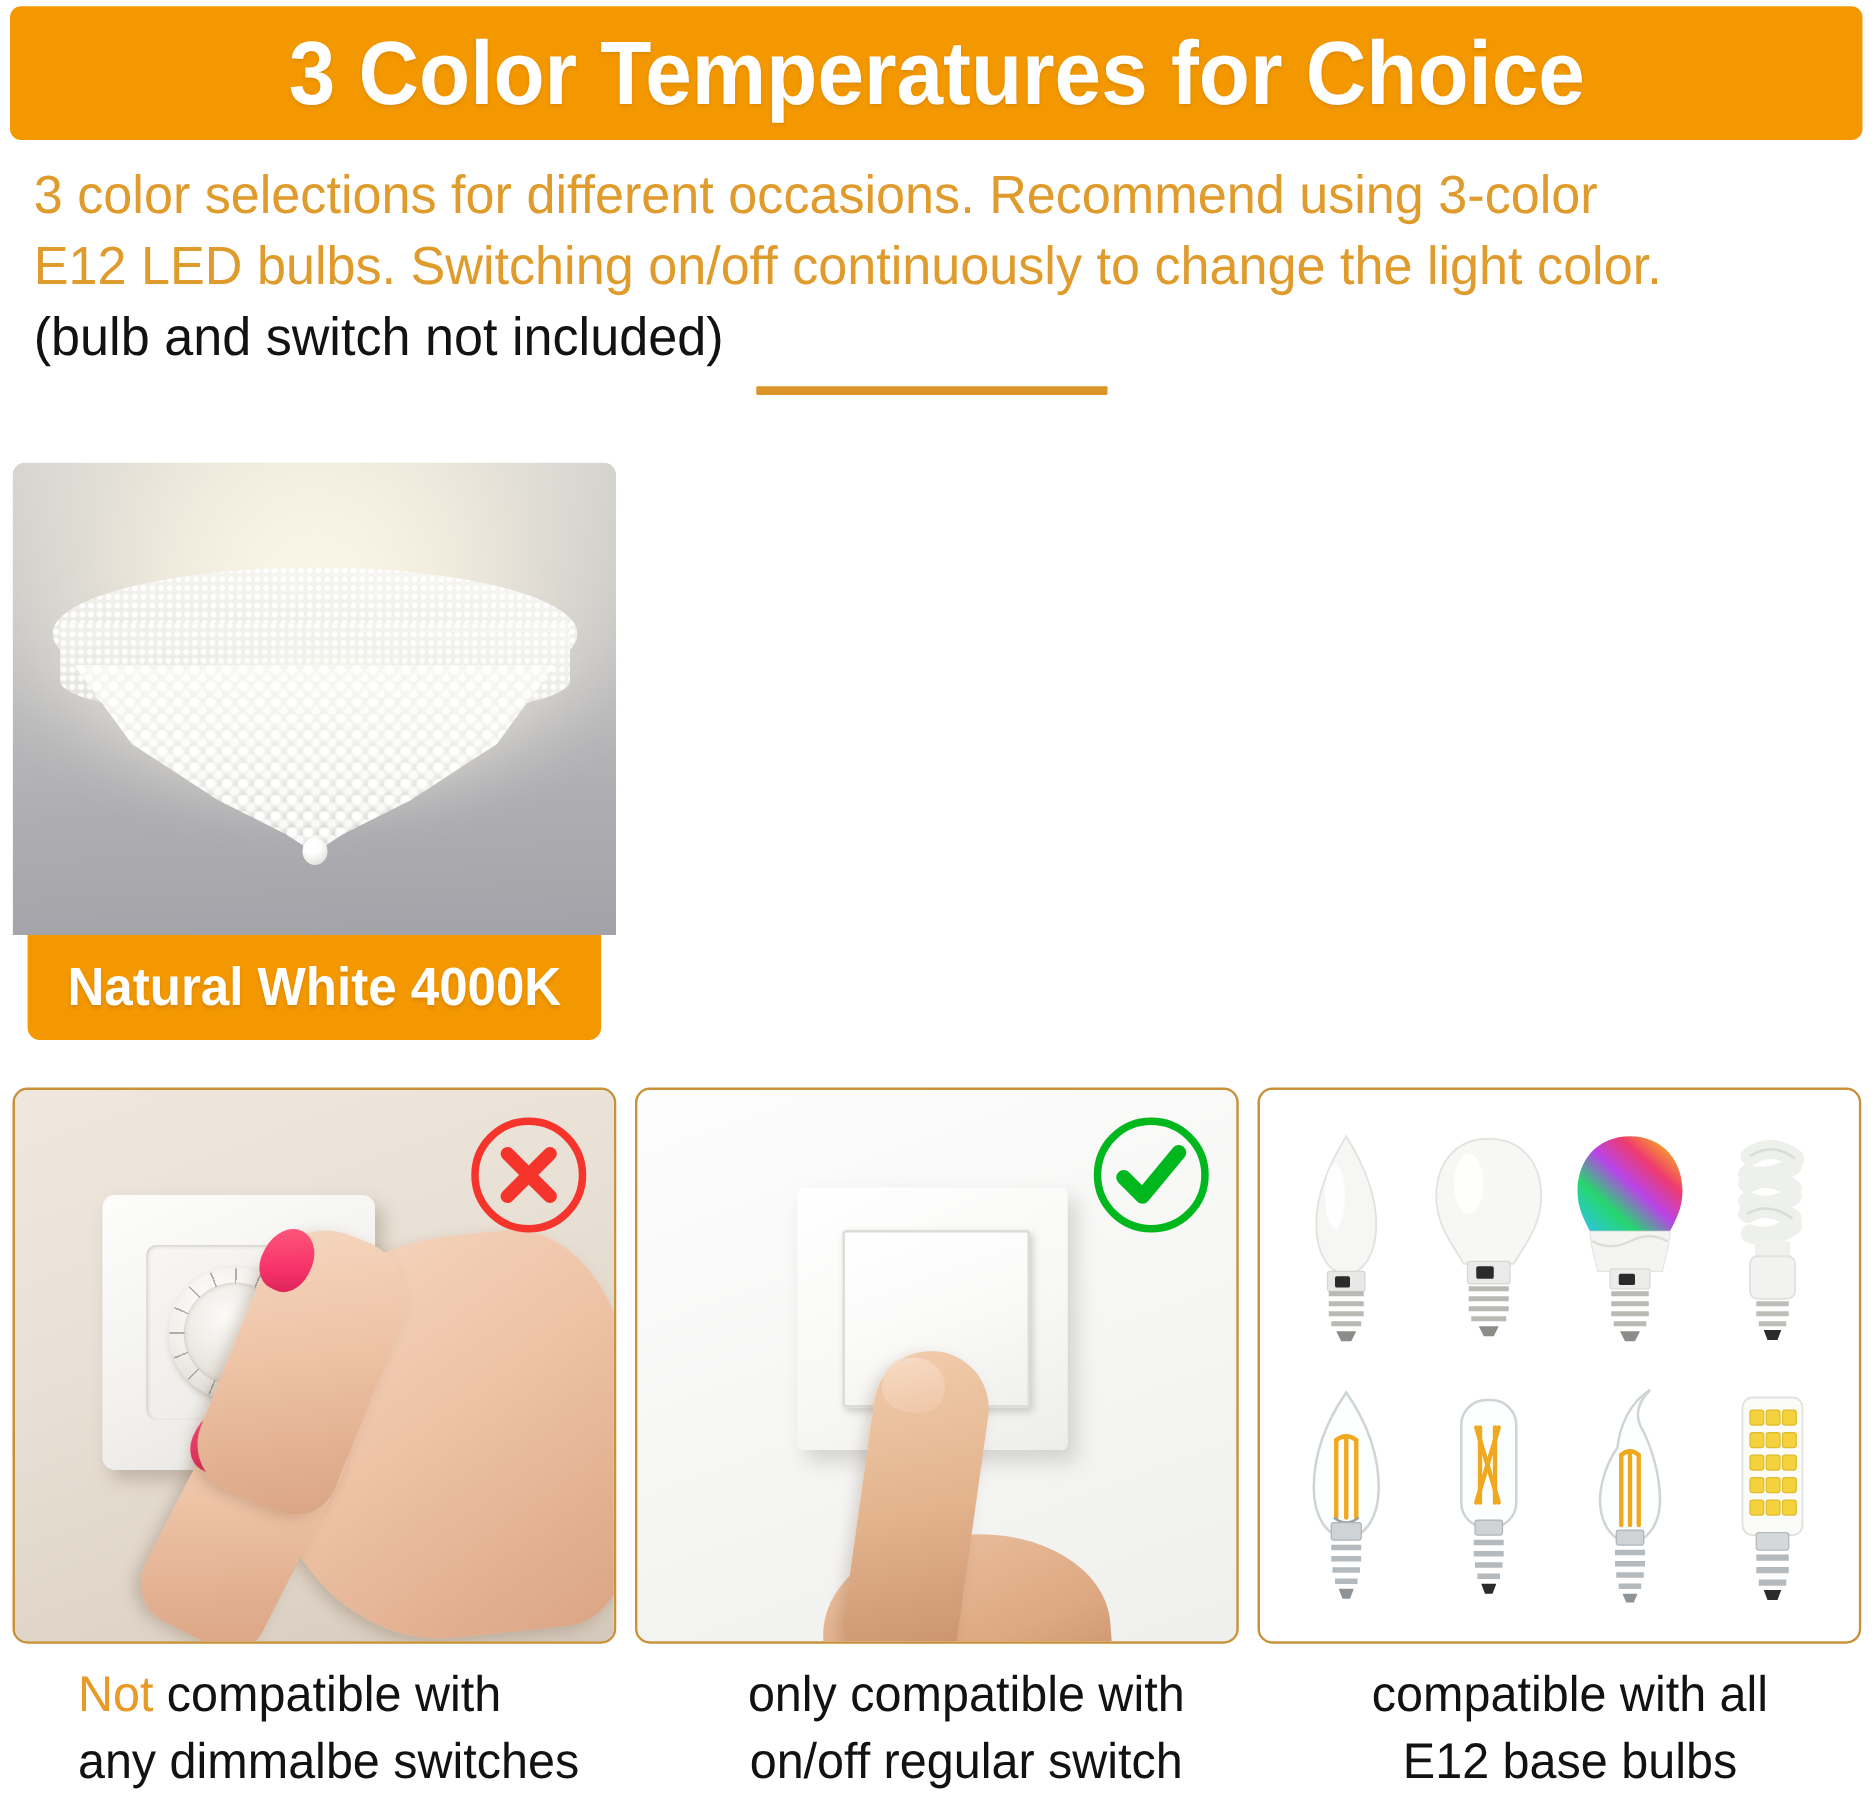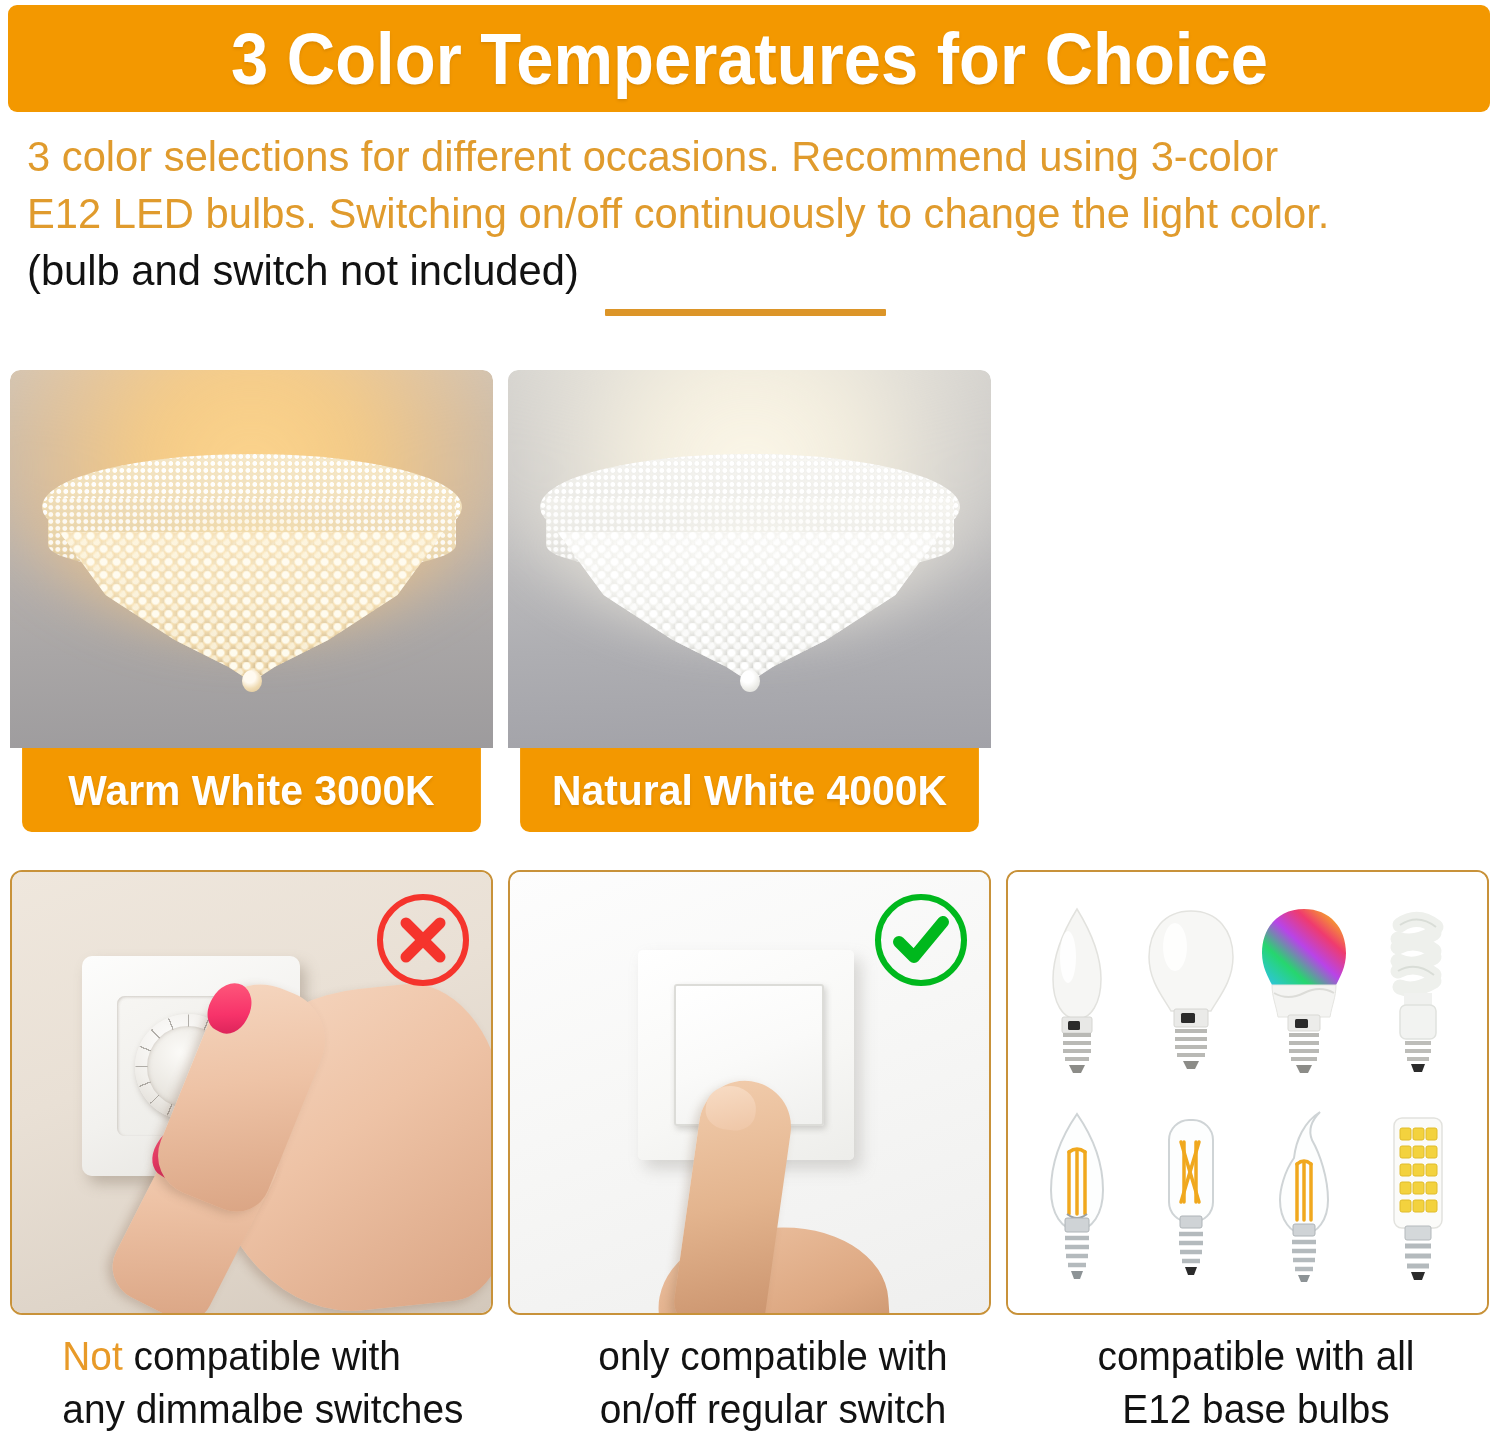--- a/index.html
+++ b/index.html
@@ -512,36 +512,20 @@
 
 <div id="intro-block">
   <div class="intro-line intro-orange">3 color selections for different occasions. Recommend using 3-color</div>
   <div class="intro-line intro-orange">E12 LED bulbs. Switching on/off continuously to change the light color.</div>
   <div class="intro-line intro-black">(bulb and switch not included)</div>
 </div>
 <div id="intro-divider"></div>
 
 <div id="temp-row">
 
-  <div class="temp-card">
-    <div class="temp-photo">
-      <div class="scene scene-warm">
-        <div class="wall"></div>
-        <div class="ceiling-glow"></div>
-        <div class="chandelier">
-          <div class="chand-rim"></div>
-          <div class="chand-band"></div>
-          <div class="chand-inner-glow"></div>
-          <div class="chand-cone"></div>
-          <div class="chand-drop"></div>
-        </div>
-      </div>
-    </div>
-    <div class="temp-label">Warm White 3000K</div>
-  </div>
 
   <div class="temp-card">
     <div class="temp-photo">
       <div class="scene scene-natural">
         <div class="wall"></div>
         <div class="ceiling-glow"></div>
         <div class="chandelier">
           <div class="chand-rim"></div>
           <div class="chand-band"></div>
           <div class="chand-inner-glow"></div>

